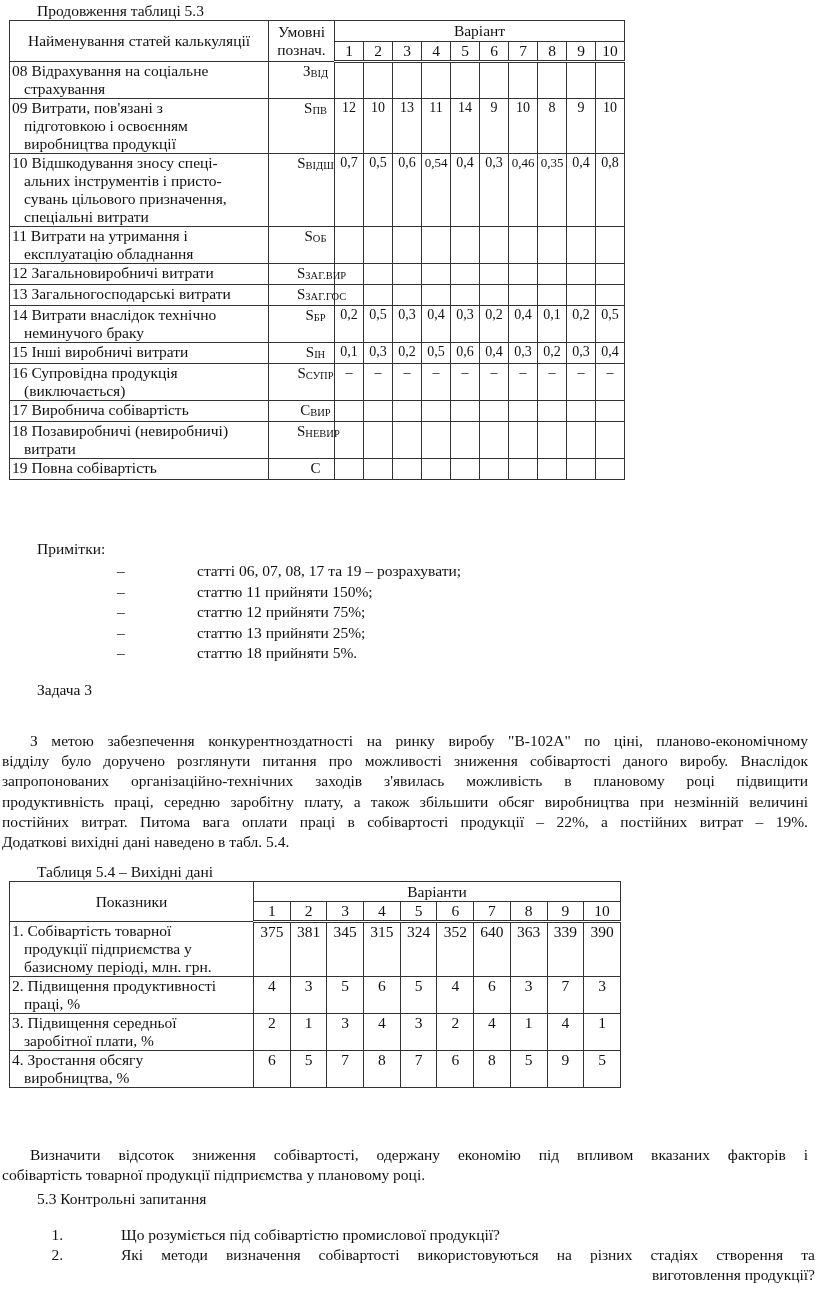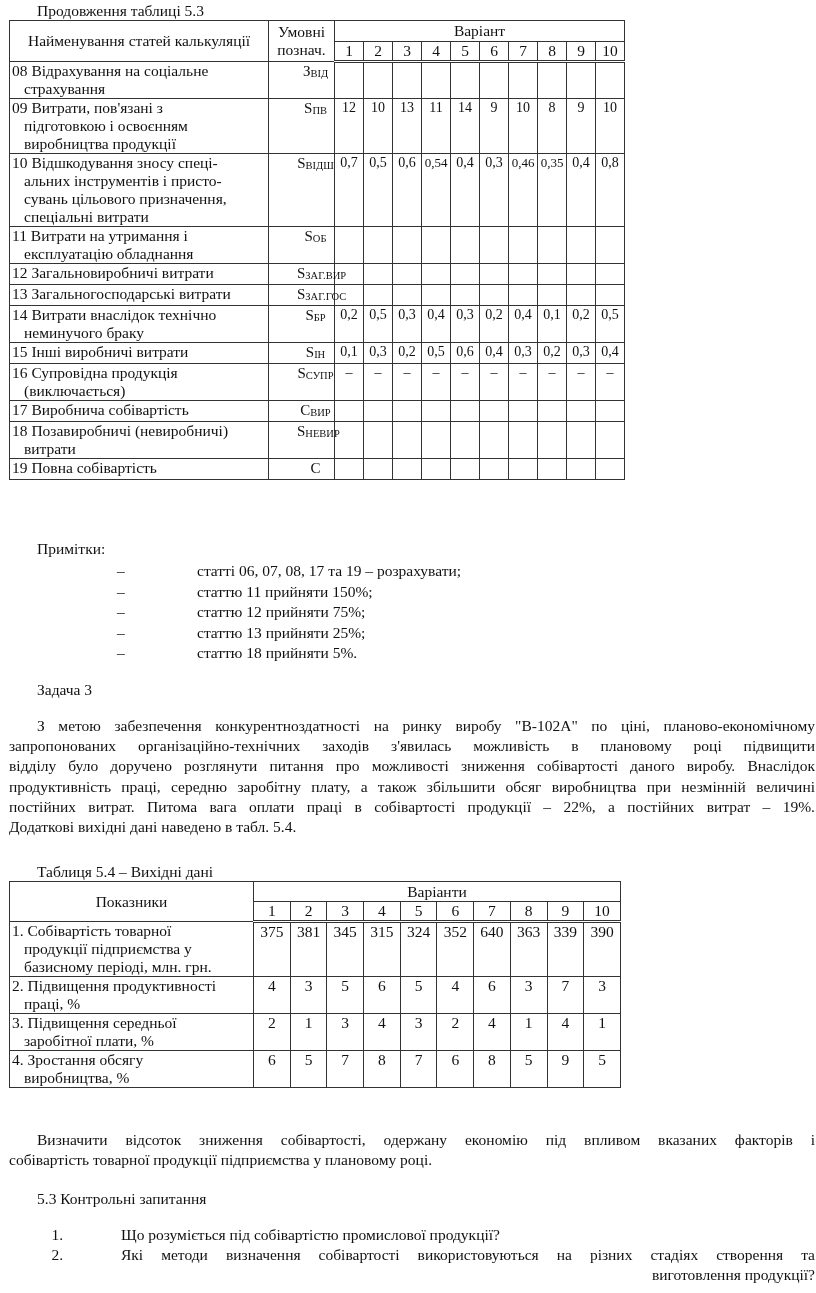--- a/index.html
+++ b/index.html
@@ -24,21 +24,21 @@
   #t1 .val { text-align: center; font-size: 14px; }
   #t1 .val.small { font-size: 13px; }
 
   
   .notes-title { left: 37px; top: 540px; }
   .note-row { left: 0; width: 816px; height: 20px; }
   .note-dash { left: 117px; }
   .note-text { left: 186px; margin-left: 11px; }
 
   .task-title { left: 37px; top: 681px; }
-  .para { left: 9px; width: 806px; text-align: justify; text-align-last: left; }
+  .para { left: 2px; width: 806px; text-align: justify; text-align-last: left; margin-top: 15px; }
 
   .t2-caption { left: 37px; top: 863px; }
   #t2 { left: 9px; top: 881px; width: 611px; }
   #t2 td { font-size: 15.5px; line-height: 18px; text-align: center; }
   #t2 .hdr td { vertical-align: middle; }
   #t2 thead tr:last-child td { border-bottom: 3px double #333; }
   #t2 .name { text-align: left; padding-left: 2px; }
   #t2 .name .cont { padding-left: 12px; display: block; }
 
   .section-title { left: 37px; top: 1190px; }
@@ -279,22 +279,22 @@
     </div>
     <div class="abs note-row" style="top:644px">
       <span class="abs note-dash">–</span>
       <span class="abs note-text">статтю 18 прийняти 5%.</span>
     </div>
   </div>
 
 <div class="abs task-title">Задача 3</div>
 <div id="task3-para" class="abs para" style="top:717px;">
     <div style="text-align: justify; text-align-last: justify; height: 20.2px; padding-left: 28px;">З метою забезпечення конкурентноздатності на ринку виробу "В-102А" по ціні, планово-економічному</div>
+    <div style="text-align: justify; text-align-last: justify; height: 20.2px;">відділу було доручено розглянути питання про можливості зниження собівартості даного виробу. Внаслідок</div>
     <div style="text-align: justify; text-align-last: justify; height: 20.2px;">запропонованих організаційно-технічних заходів з'явилась можливість в плановому році підвищити</div>
-    <div style="text-align: justify; text-align-last: justify; height: 20.2px;">відділу було доручено розглянути питання про можливості зниження собівартості даного виробу. Внаслідок</div>
     <div style="text-align: justify; text-align-last: justify; height: 20.2px;">продуктивність праці, середню заробітну плату, а також збільшити обсяг виробництва при незмінній величині</div>
     <div style="text-align: justify; text-align-last: justify; height: 20.2px;">постійних витрат. Питома вага оплати праці в собівартості продукції – 22%, а постійних витрат – 19%.</div>
     <div style="text-align: center; text-align-last: left; height: 20.2px;">Додаткові вихідні дані наведено в табл. 5.4.</div>
   </div>
 
 <div class="abs t2-caption">Таблиця 5.4 – Вихідні дані</div>
 <table id="t2" class="abs">
   <colgroup>
     <col style="width:244px">
     <col style="width:36.7px">

